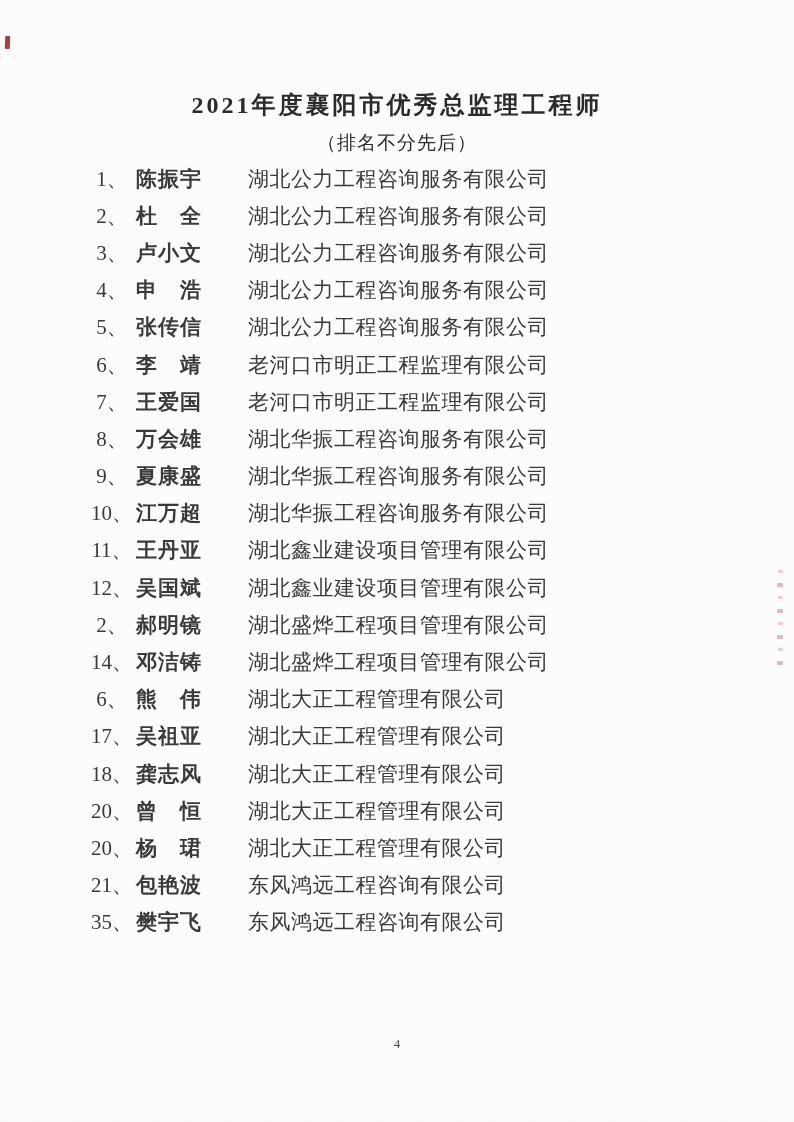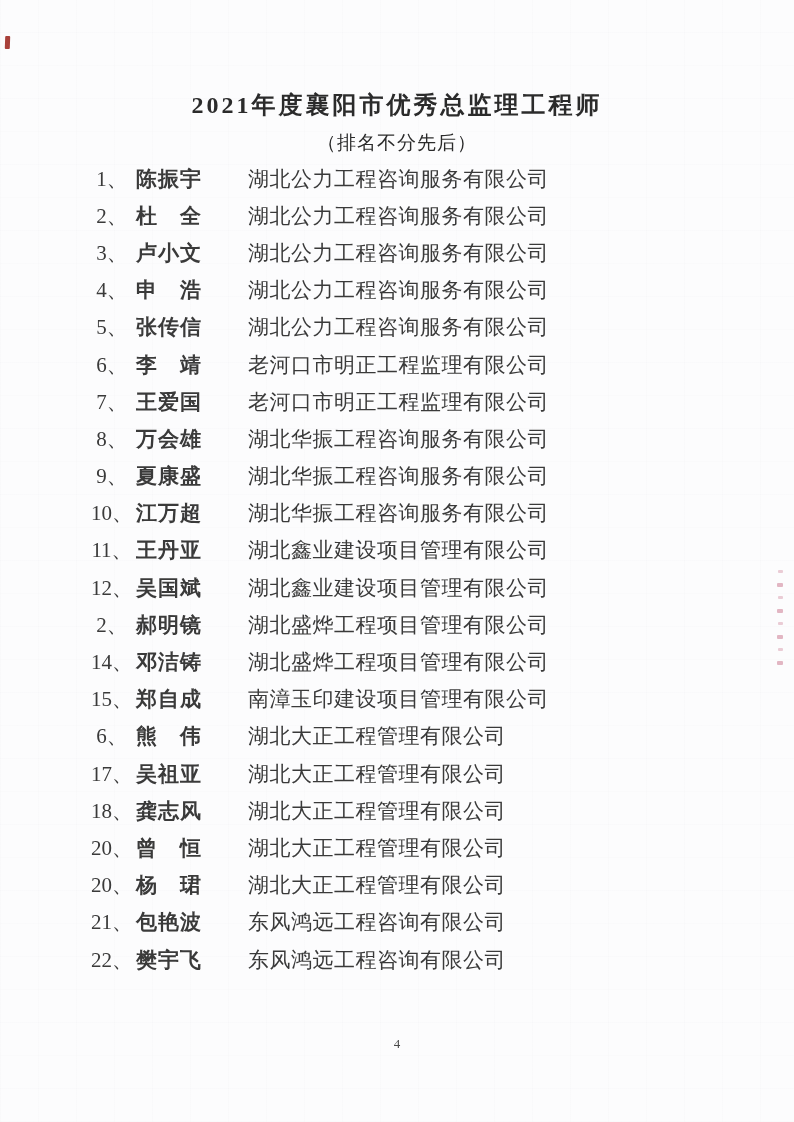--- a/index.html
+++ b/index.html
@@ -172,25 +172,20 @@
         <span class="num">2、</span>
         <span class="name">郝明镜</span>
         <span class="company">湖北盛烨工程项目管理有限公司</span>
       </div>
       <div class="row">
         <span class="num">14、</span>
         <span class="name">邓洁铸</span>
         <span class="company">湖北盛烨工程项目管理有限公司</span>
       </div>
       <div class="row">
-        <span class="num">15、</span>
-        <span class="name">郑自成</span>
-        <span class="company">南漳玉印建设项目管理有限公司</span>
-      </div>
-      <div class="row">
         <span class="num">6、</span>
         <span class="name">熊　伟</span>
         <span class="company">湖北大正工程管理有限公司</span>
       </div>
       <div class="row">
         <span class="num">17、</span>
         <span class="name">吴祖亚</span>
         <span class="company">湖北大正工程管理有限公司</span>
       </div>
       <div class="row">
@@ -207,21 +202,21 @@
         <span class="num">20、</span>
         <span class="name">杨　珺</span>
         <span class="company">湖北大正工程管理有限公司</span>
       </div>
       <div class="row">
         <span class="num">21、</span>
         <span class="name">包艳波</span>
         <span class="company">东风鸿远工程咨询有限公司</span>
       </div>
       <div class="row">
-        <span class="num">22、</span>
+        <span class="num">35、</span>
         <span class="name">樊宇飞</span>
         <span class="company">东风鸿远工程咨询有限公司</span>
       </div>
     </div>
 
   <div class="edge-marks">
       <div class="mark"></div>
       <div class="mark"></div>
       <div class="mark"></div>
       <div class="mark"></div>

